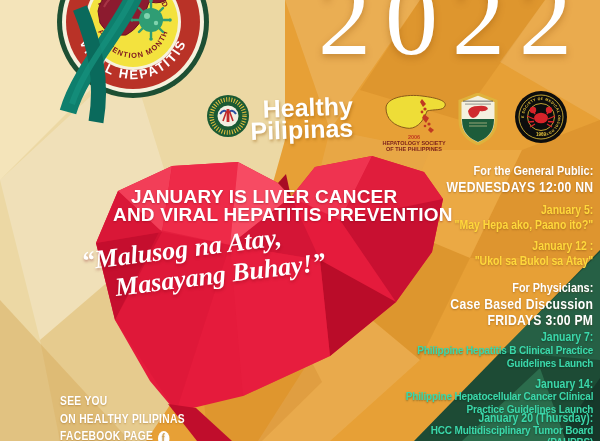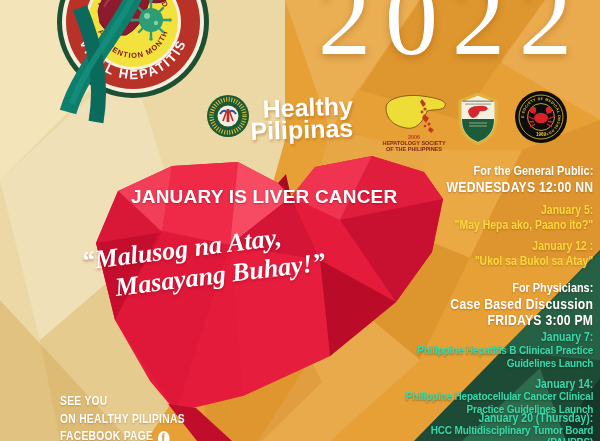--- a/index.html
+++ b/index.html
@@ -111,20 +111,21 @@
     <polygon points="340,220 372,156 424,172 443,199" fill="#e01d3c"></polygon>
     <polygon points="340,220 443,199 432,252 396,302" fill="#c81031"></polygon>
     <polygon points="160,230 230,245 176,412 115,320" fill="#db1536" opacity="0.55"></polygon>
     <polygon points="320,260 396,302 330,356" fill="#ba0c29"></polygon>
     <polygon points="230,245 320,260 330,356 243,396" fill="#e81f3f" opacity="0.6"></polygon>
     <polygon points="168,404 196,408 232,441 197,441" fill="#c00d2c"></polygon>
     <polygon points="278,183 291,197 286,174" fill="#a80b24"></polygon>
   </svg>
 
   <div class="abs heart-line" style="left:131px;top:186px;">JANUARY IS LIVER CANCER</div>
+  <div class="abs heart-line" style="left:113px;top:204px;">AND VIRAL HEPATITIS PREVENTION</div>
   <div class="abs slogan">
     <div class="l1">“Malusog na Atay,</div>
     <div class="l2">Masayang Buhay!”</div>
   </div>
 
   <svg class="abs" width="170" height="170" viewBox="0 0 170 170" style="left:48px;top:-63px;">
     <defs>
       <path id="arcTopOut" d="M 28 85 A 57 57 0 0 1 142 85"></path>
       <path id="arcBotOut" d="M 28 85 A 57 57 0 0 0 142 85"></path>
       <path id="arcTopIn" d="M 51 85 A 34 34 0 0 1 119 85"></path>

